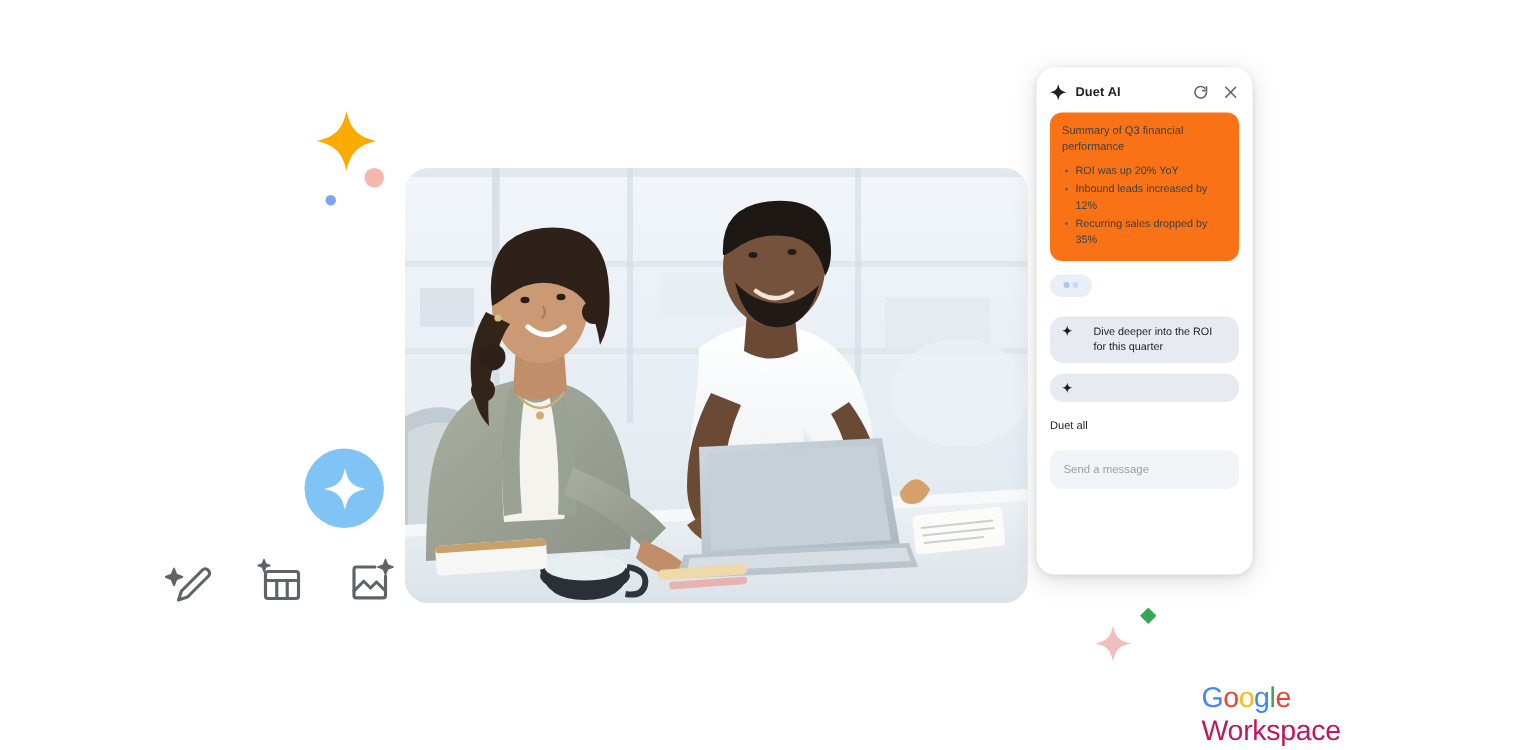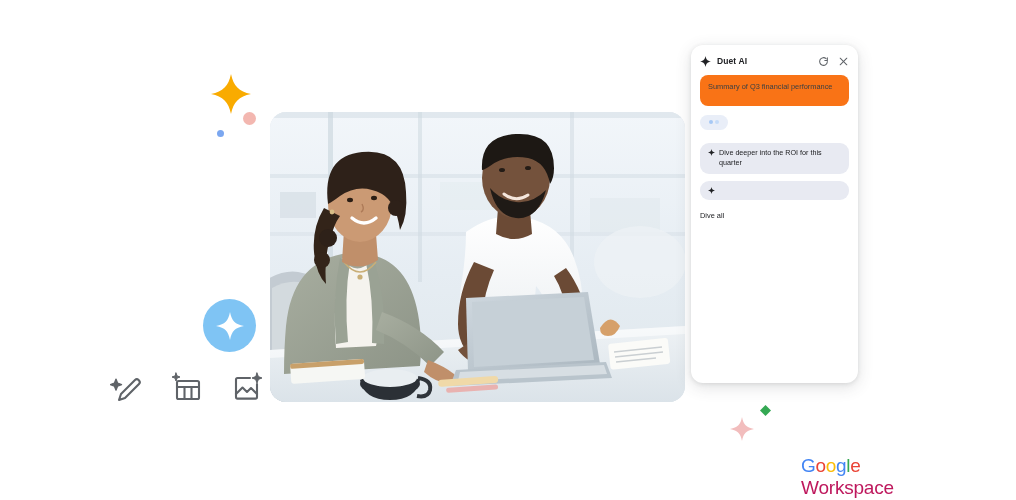--- a/index.html
+++ b/index.html
@@ -29,21 +29,21 @@
     background:#dfe6ec;
   }
   .photo svg{display:block;width:100%;height:100%;}
 
   
   .tool-row{position:absolute;left:110px;top:370px;display:flex;gap:26px;align-items:center;}
   .tool-ico{width:34px;height:34px;display:block;}
 
   
   .panel{
-    position:absolute;left:691px;top:45px;width:167px;height:338px;
+    position:absolute;left:691px;top:45px;width:144px;height:338px;
     background:#ffffff;border-radius:12px;
     box-shadow:0 4px 16px rgba(60,64,67,.16), 0 1px 4px rgba(60,64,67,.12);
     overflow:hidden;
   }
   .panel-header{
     height:26px;display:flex;align-items:center;
     padding:6px 9px 0 9px;box-sizing:border-box;
   }
   .panel-title{
     font-size:8.5px;color:#202124;font-weight:600;margin-left:6px;letter-spacing:.1px;
@@ -75,21 +75,21 @@
     margin-top:9px;width:28px;height:15px;border-radius:8px;
     background:#e9eef8;display:flex;align-items:center;justify-content:center;gap:2px;
   }
   .typing i{width:4px;height:4px;border-radius:50%;background:#a6c8f5;display:block;}
   .typing i:nth-child(2){background:#c5dbf8;}
 
   .chips{margin-top:13px;display:flex;flex-direction:column;gap:7px;}
   .chip{
     background:#e8eaf2;border-radius:9px;
     padding:5px 8px 6px 8px;
-    display:flex;align-items:flex-start;gap:4px;cursor:pointer;
+    display:flex;align-items:flex-start;gap:14px;cursor:pointer;
   }
   .chip-text{font-size:7.2px;line-height:10px;color:#202124;}
   .chip svg{flex:none;margin-top:1px;}
 
   .show-all{
     margin-top:11px;font-size:7.4px;color:#202124;cursor:pointer;display:inline-block;
   }
 
   .composer{
     margin:9px 9px 0 9px;height:26px;border-radius:8px;background:#f1f3f7;
@@ -298,20 +298,25 @@
           <path d="M4 4 L16 16"></path>
             <path d="M16 4 L4 16"></path>
         </svg>
       </div>
     </div>
 
     <div class="panel-body">
 
       <div class="summary-card">
         <div class="summary-title">Summary of Q3 financial performance</div>
+        <ul class="bullets">
+          <li>ROI was up 20% YoY</li>
+          <li>Inbound leads increased by 12%</li>
+          <li>Recurring sales dropped by 35%</li>
+        </ul>
       </div>
 
       <div class="typing">
         <i></i>
         <i></i>
       </div>
 
       <div class="chips">
         <div class="chip">
           <svg width="7" height="7" viewBox="0 0 16 16">
@@ -319,23 +324,26 @@
           </svg>
           <div class="chip-text">Dive deeper into the ROI for this quarter</div>
         </div>
         <div class="chip">
           <svg width="7" height="7" viewBox="0 0 16 16">
             <path d="M8 0 C9 5.2 10.8 7 16 8 C10.8 9 9 10.8 8 16 C7 10.8 5.2 9 0 8 C5.2 7 7 5.2 8 0 Z" fill="#202124"></path>
           </svg>
         </div>
       </div>
 
-      <div class="show-all">Dive all</div>
+      <div class="show-all">Duet all</div>
     </div>
 
+    <div class="composer">
+      <div class="composer-ph">Send a message</div>
+    </div>
   </div>
 
   <div class="gw-logo">
     <div class="gw-google">
       <span style="color:#4285F4">G</span><span style="color:#EA4335">o</span><span style="color:#FBBC05">o</span><span style="color:#4285F4">g</span><span style="color:#34A853">l</span><span style="color:#EA4335">e</span>
     </div>
     <div class="gw-ws">Workspace</div>
   </div>
 
 </div>

